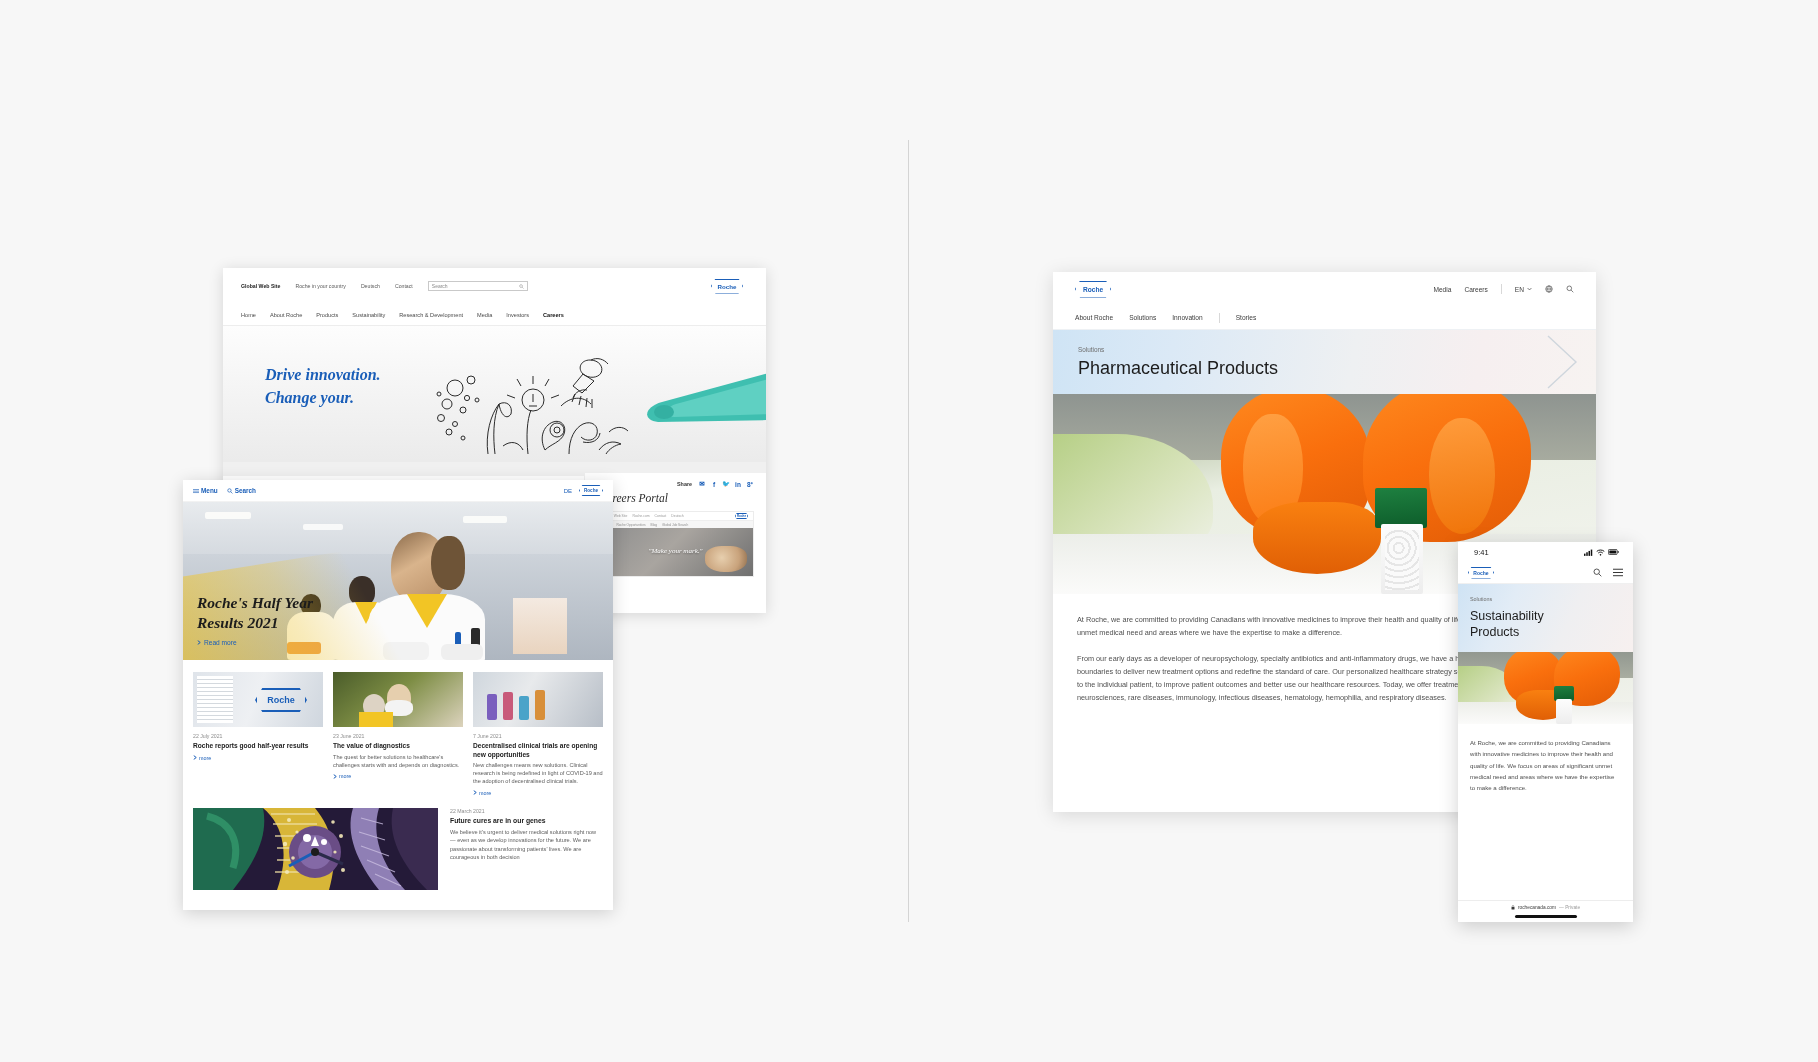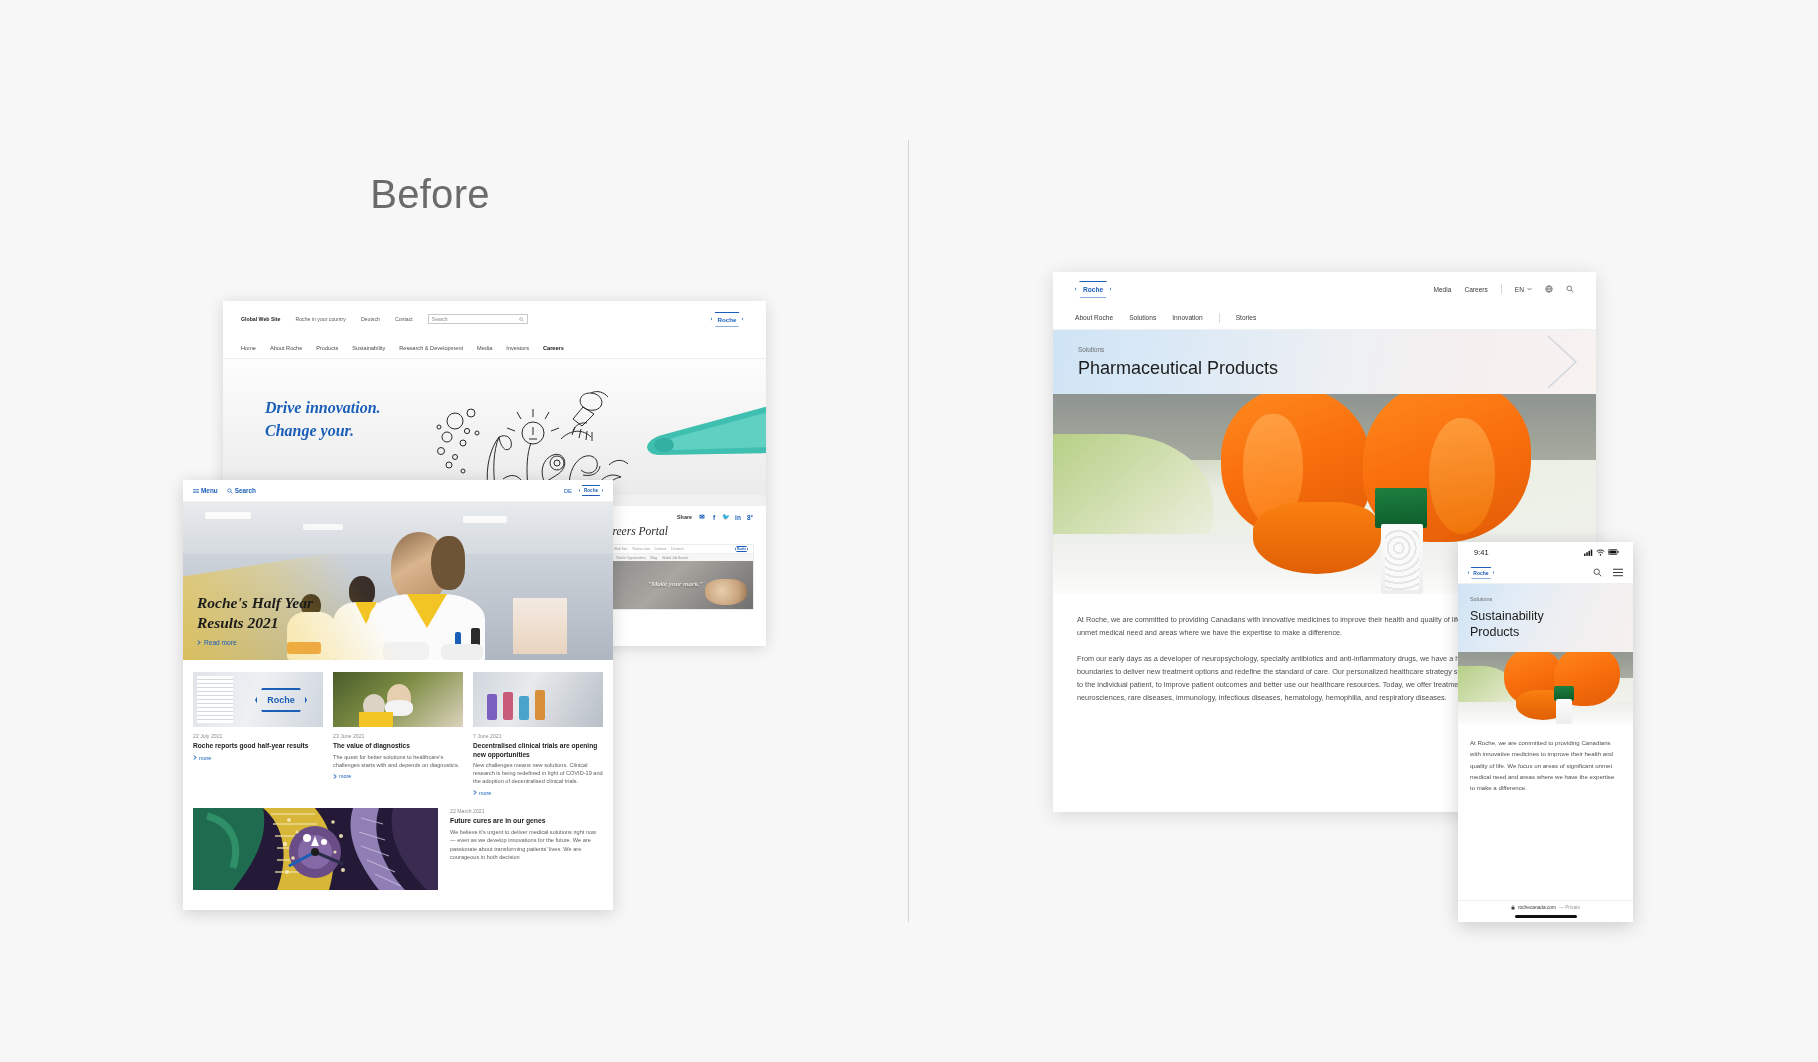--- a/index.html
+++ b/index.html
@@ -24,21 +24,20 @@
     width: 1px; height: 782px; background: #d4d4d4;
   }
 
   
   .old-desktop {
     position: absolute; left: 223px; top: 268px;
     width: 543px; height: 345px;
     background: #fff;
     box-shadow: 0 2px 14px rgba(0,0,0,.14);
     overflow: hidden;
-    margin-top: 33px;
   }
   .od-utility {
     height: 36px; display: flex; align-items: center;
     padding: 0 18px; gap: 15px;
   }
   .od-utility .u-item { font-size: 5.2px; color: #5a5a5a; white-space: nowrap; }
   .od-utility .u-item.bold { font-weight: 700; color: #222; }
   .od-search {
     width: 100px; height: 10px; border: 1px solid #c9c9c9; background: #fff;
     display: flex; align-items: center; justify-content: space-between;
@@ -287,21 +286,20 @@
   .nm-url .priv { color: #9a9a9a; }
   .nm-homebar {
     width: 62px; height: 2.6px; background: #111; border-radius: 2px; margin: 1px auto 0 auto;
   }
 </style>
 </head>
 <body>
 
 <div class="stage">
 
-  <div class="section-title" id="title-before">Before</div>
   <div class="divider"></div>
 
   <div class="old-desktop">
 
     <div class="od-utility">
       <span class="u-item bold">Global Web Site</span>
       <span class="u-item">Roche in your country</span>
       <span class="u-item">Deutsch</span>
       <span class="u-item">Contact</span>
       <div class="od-search">

